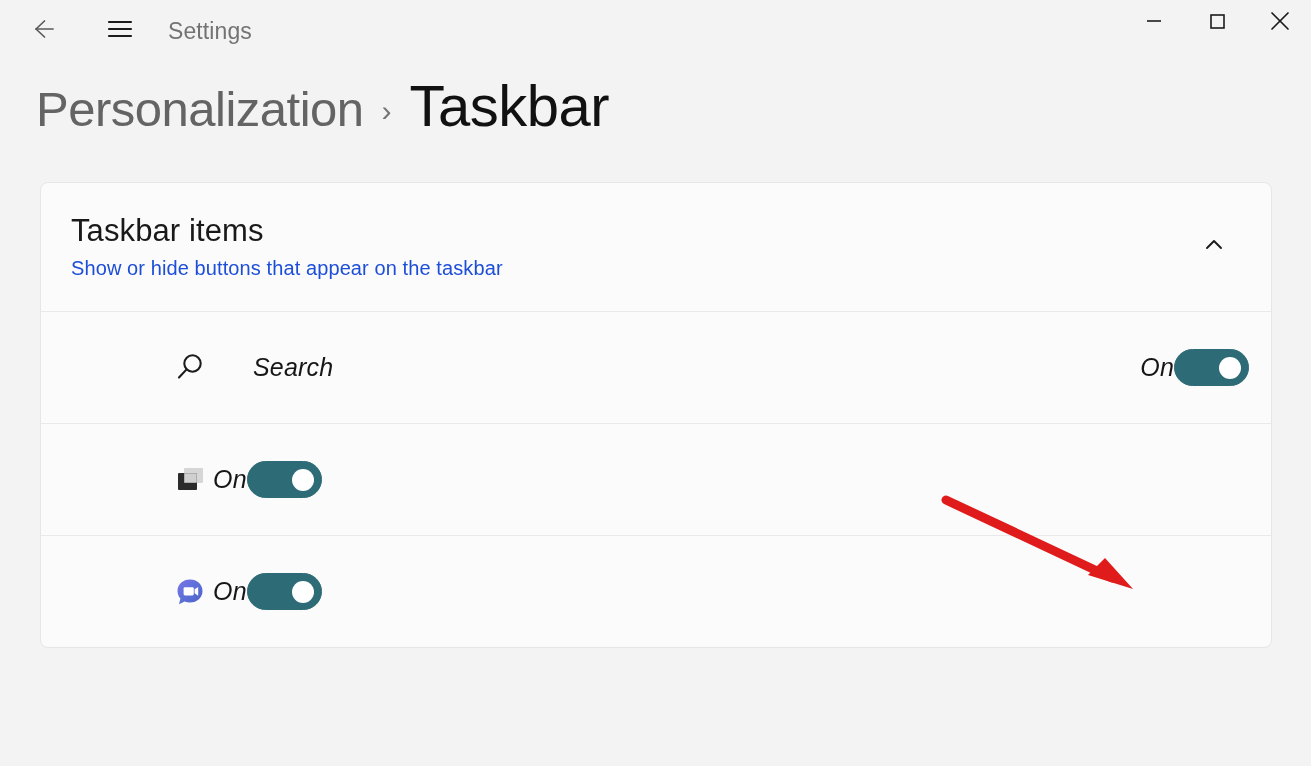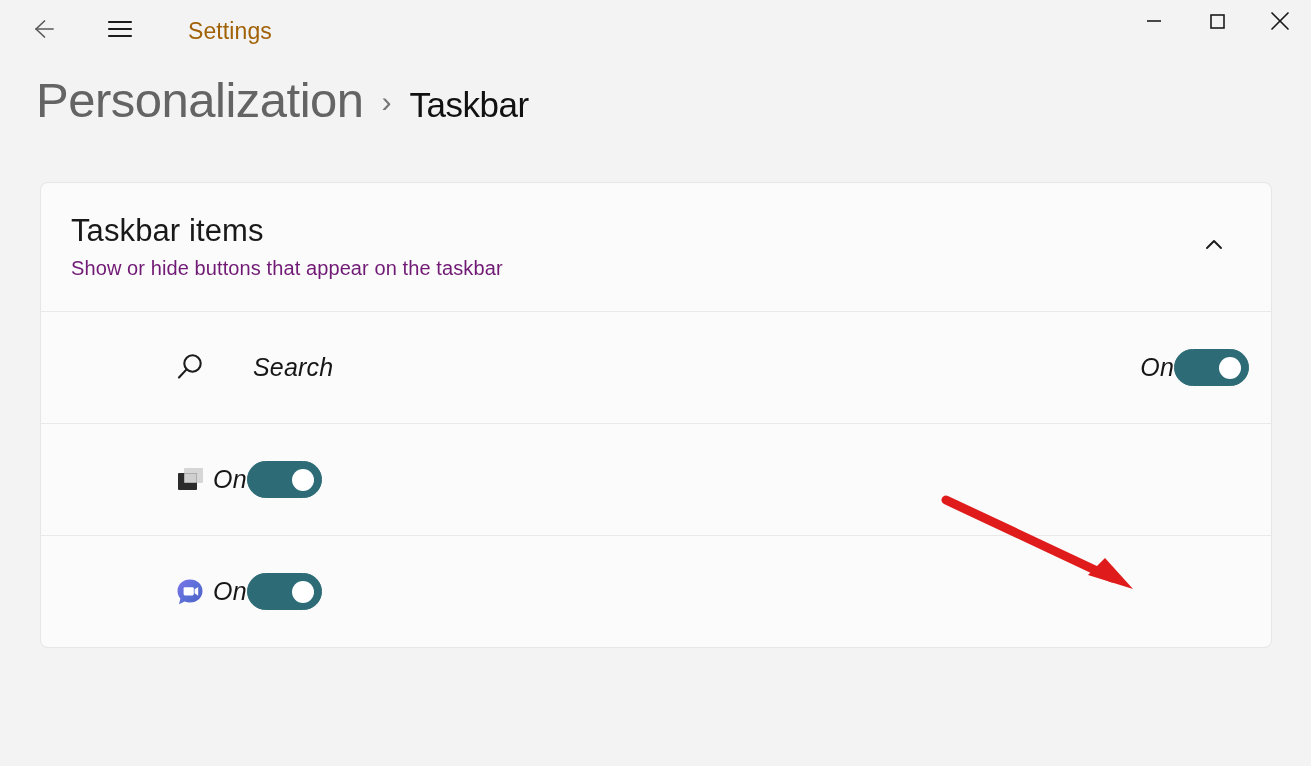--- a/index.html
+++ b/index.html
@@ -30,23 +30,23 @@
     width: 48px;
     height: 44px;
     display: flex;
     align-items: center;
     justify-content: center;
     flex: none;
   }
   .back-btn { margin-left: 18px; }
   .hamburger-btn { margin-left: 30px; }
   .app-title {
-    margin-left: 44px;
+    margin-left: 24px;
     font-size: 23px;
-    color: #a16207;
+    color: #737373;
     letter-spacing: 0.1px;
     white-space: nowrap;
   }
   .win-controls {
     position: absolute;
     right: 0; top: 0;
     height: 46px;
     display: flex;
     align-items: center;
   }
@@ -74,21 +74,21 @@
     letter-spacing: -0.5px;
   }
   .crumb-sep {
     font-size: 30px;
     color: #757575;
     margin: 0 18px;
     position: relative;
     top: -5px;
   }
   .crumb-current {
-    font-size: 35px;
+    font-size: 58px;
     color: #111111;
     font-weight: 400;
     letter-spacing: -0.5px;
   }
 
   
   .card {
     position: absolute;
     left: 40px;
     top: 182px;
@@ -108,21 +108,21 @@
   }
   .card-header-text { flex: 1; }
   .card-title {
     font-size: 31px;
     color: #191919;
     line-height: 1.3;
     letter-spacing: 0.1px;
   }
   .card-subtitle {
     font-size: 20px;
-    color: #701a75;
+    color: #1d4ed8;
     line-height: 1.45;
     margin-top: 3px;
     letter-spacing: 0.1px;
   }
   .chevron-btn {
     width: 42px;
     height: 42px;
     display: flex;
     align-items: center;
     justify-content: center;

